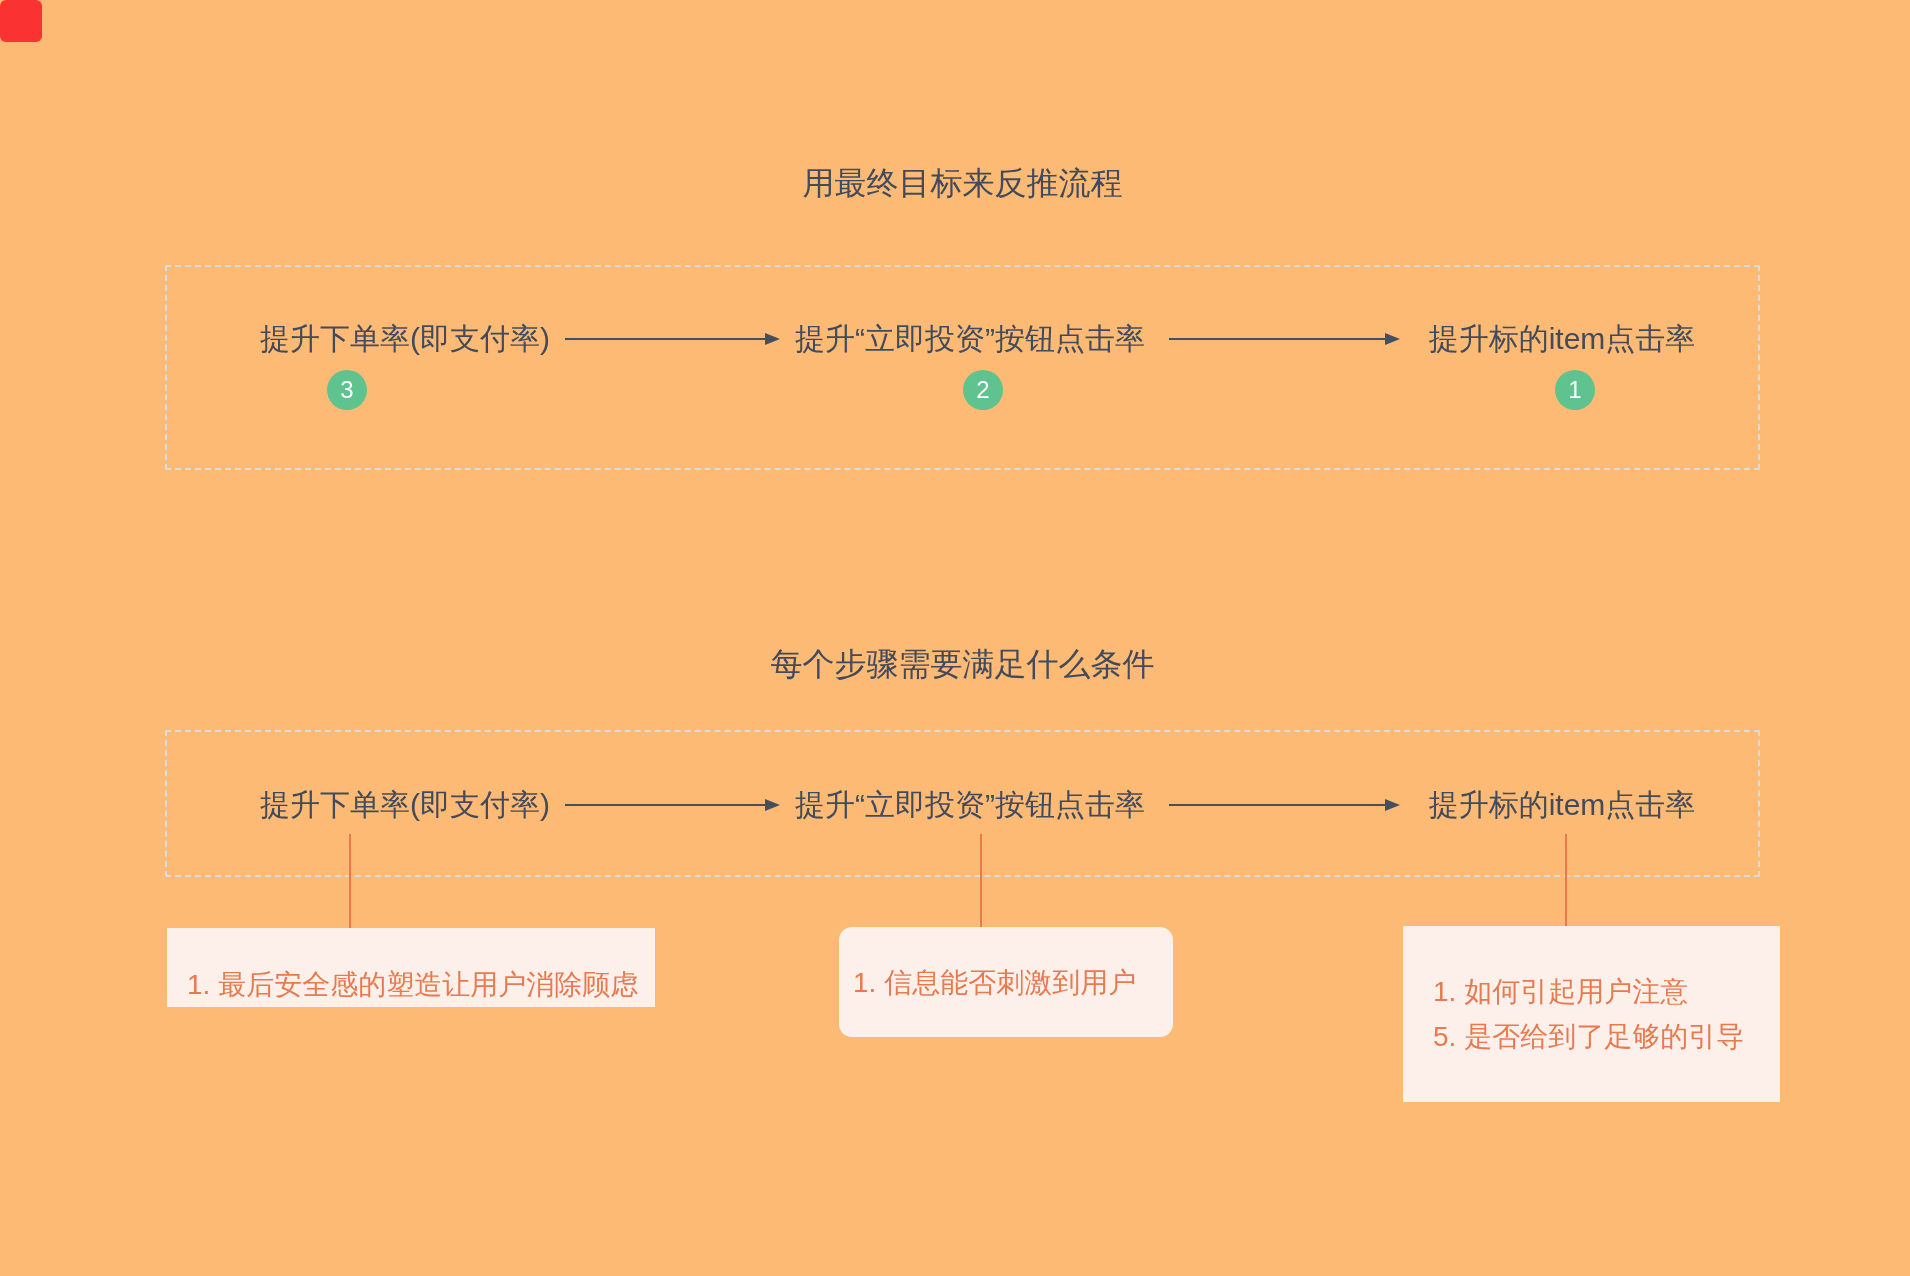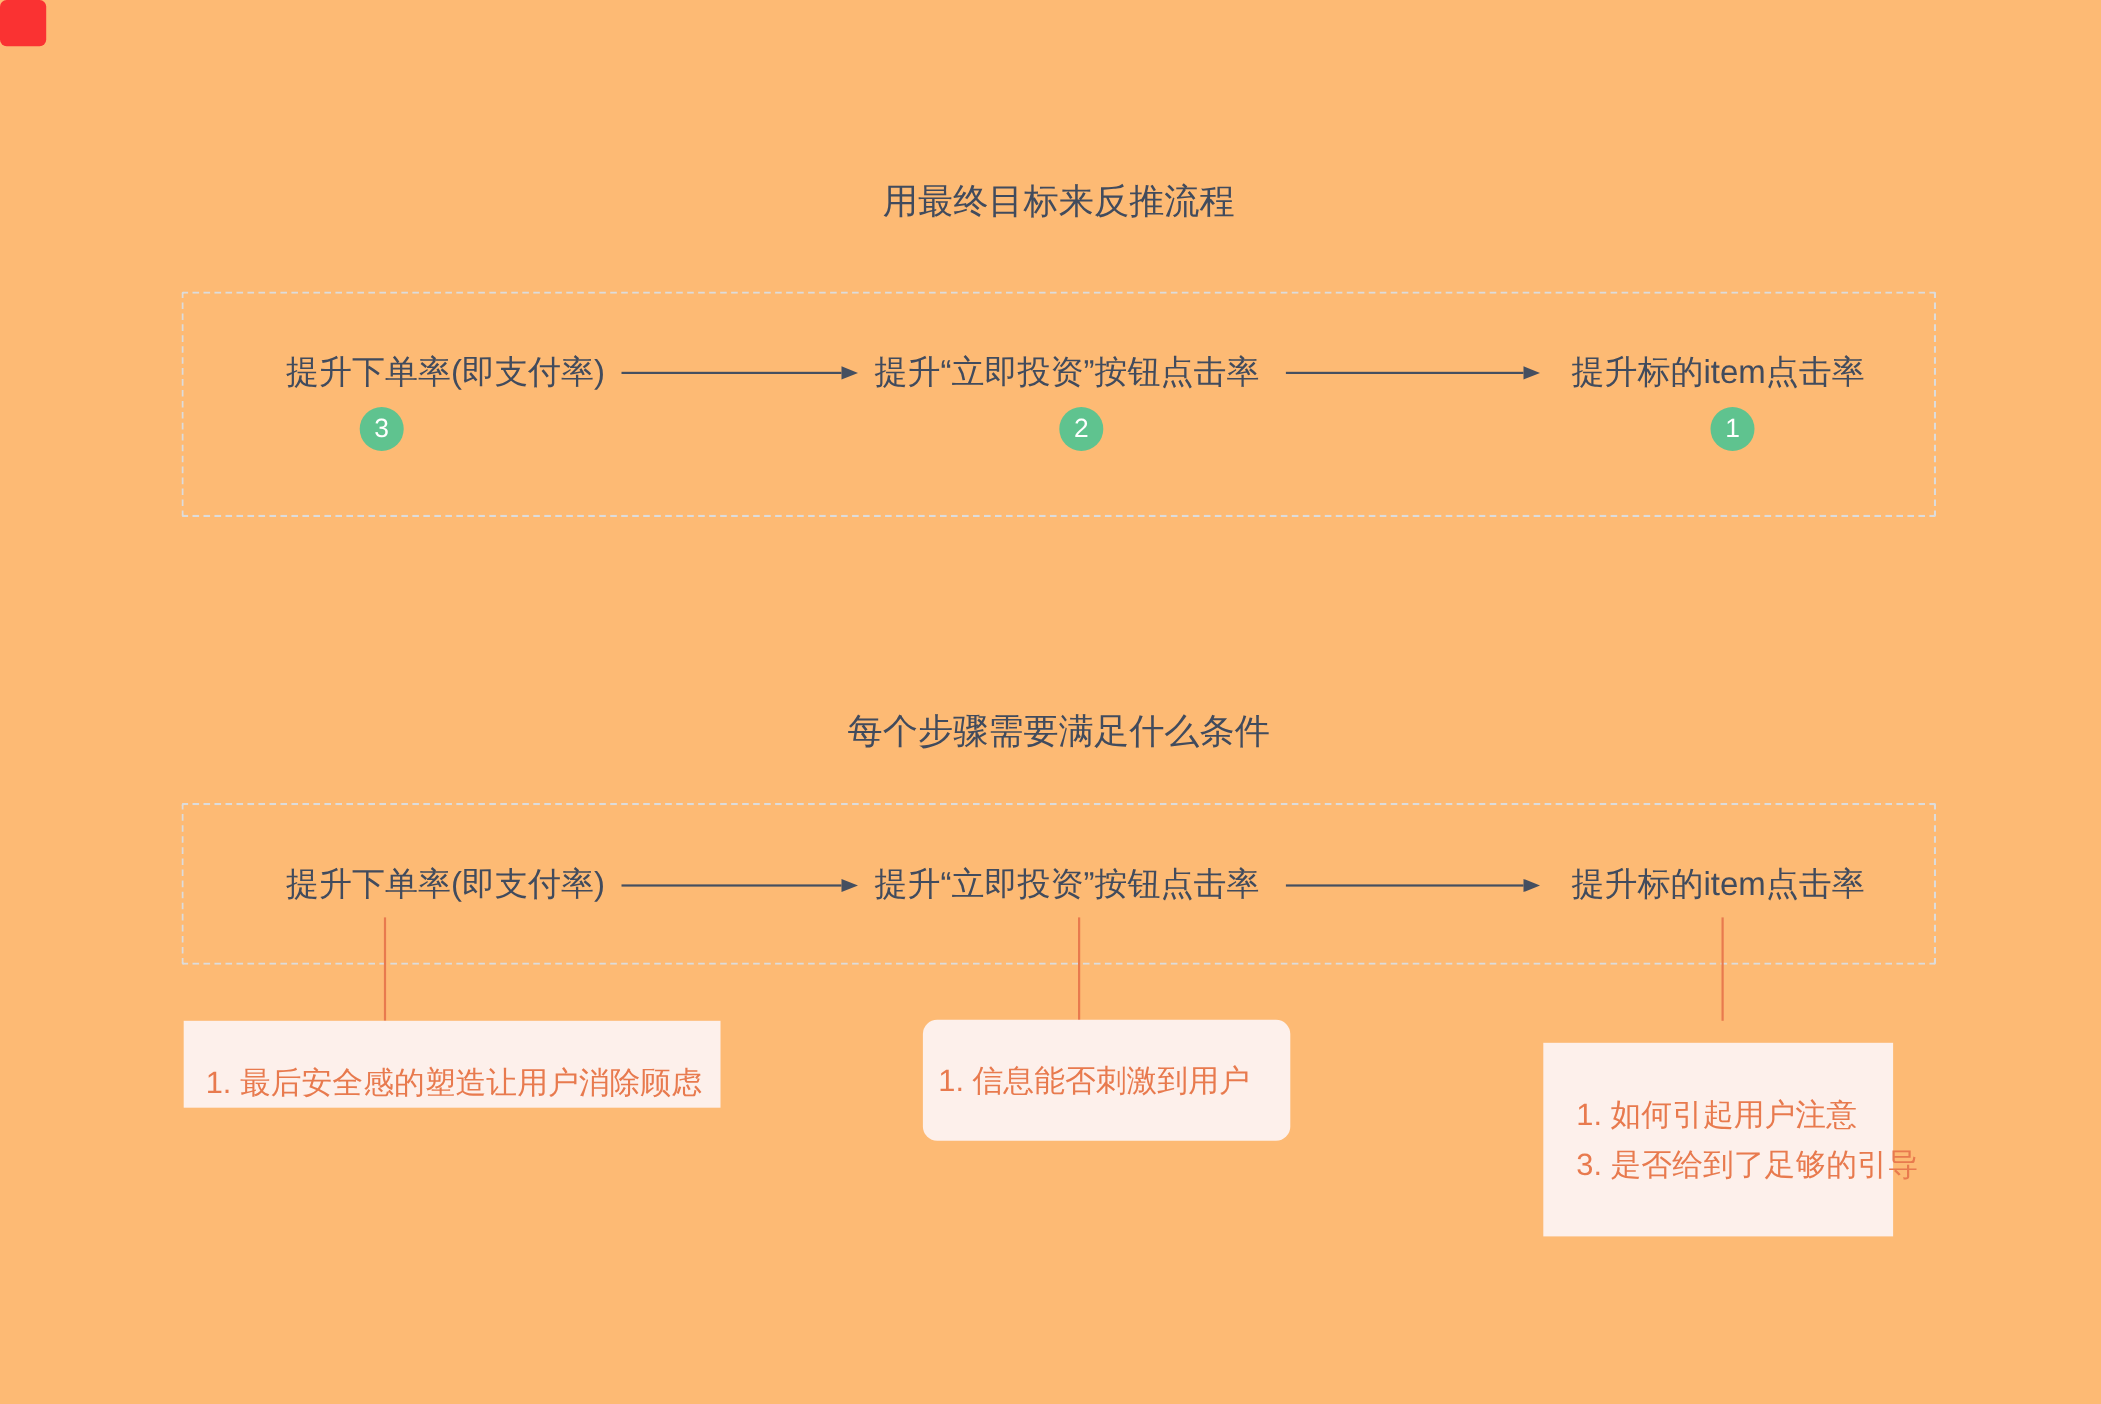--- a/index.html
+++ b/index.html
@@ -82,21 +82,21 @@
     position: absolute;
     background: var(--note-bg, #fdf0eb);
     color: var(--accent-orange, #e87a4e);
     font-size: 28px; line-height: 45px;
     display: flex; flex-direction: column; justify-content: center;
     box-sizing: border-box;
     white-space: nowrap;
   }
   .note-box.n1 { left: 167px;  top: 928px; width: 488px; height: 79px;  padding-left: 20px; justify-content: flex-end; }
   .note-box.n2 { left: 839px;  top: 927px; width: 334px; height: 110px; padding-left: 14px; border-radius: 13px; }
-  .note-box.n3 { left: 1403px; top: 926px; width: 318px; height: 176px; padding-left: 30px; margin-top: 22px; }
+  .note-box.n3 { left: 1403px; top: 926px; width: 377px; height: 176px; padding-left: 30px; }
 </style>
 </head>
 <body>
 
 <div class="stage">
 
   <div class="red-marker"></div>
 
   <div class="sec-title title1">用最终目标来反推流程</div>
 
@@ -141,16 +141,16 @@
   <div class="connector c3"></div>
 
   <div class="note-box n1">
     <div>1. 最后安全感的塑造让用户消除顾虑</div>
   </div>
   <div class="note-box n2">
     <div>1. 信息能否刺激到用户</div>
   </div>
   <div class="note-box n3">
     <div>1. 如何引起用户注意</div>
-    <div>3. 是否给到了足够的引导</div>
+    <div>5. 是否给到了足够的引导</div>
   </div>
 
 </div>
 
 </body></html>

